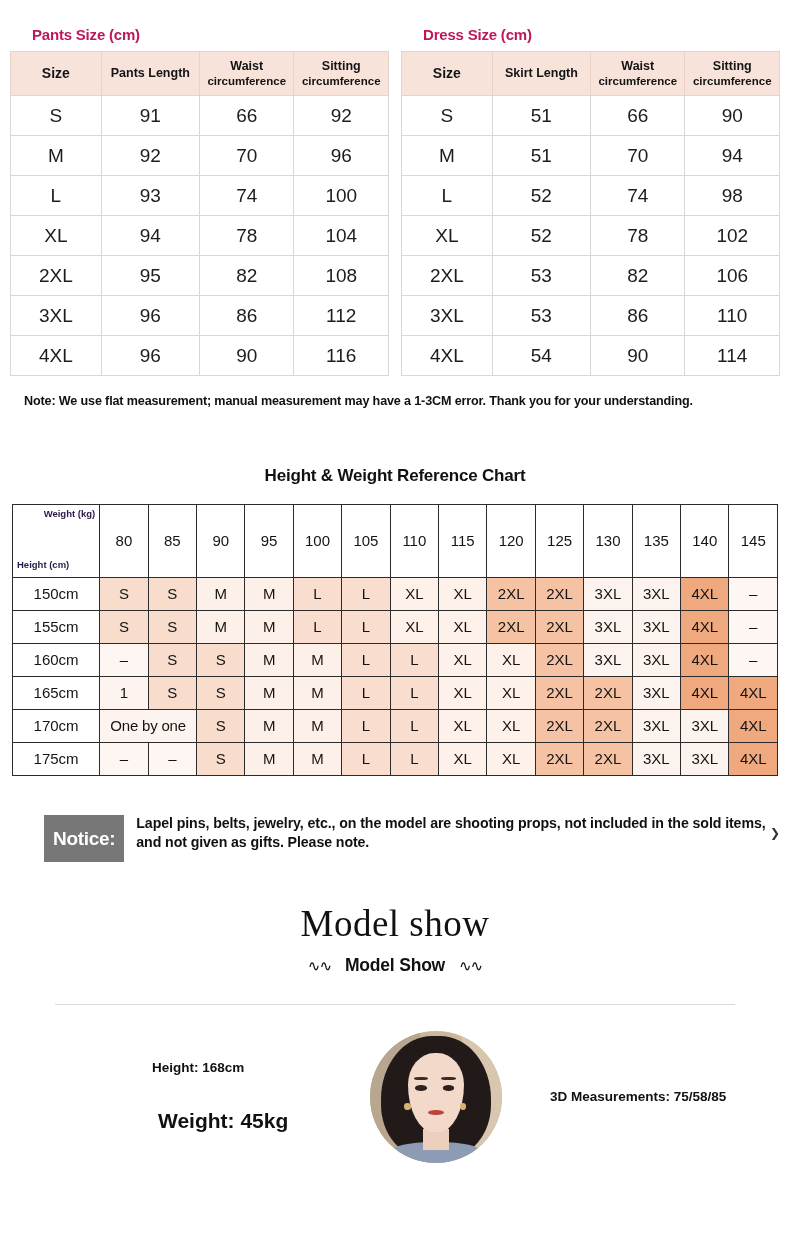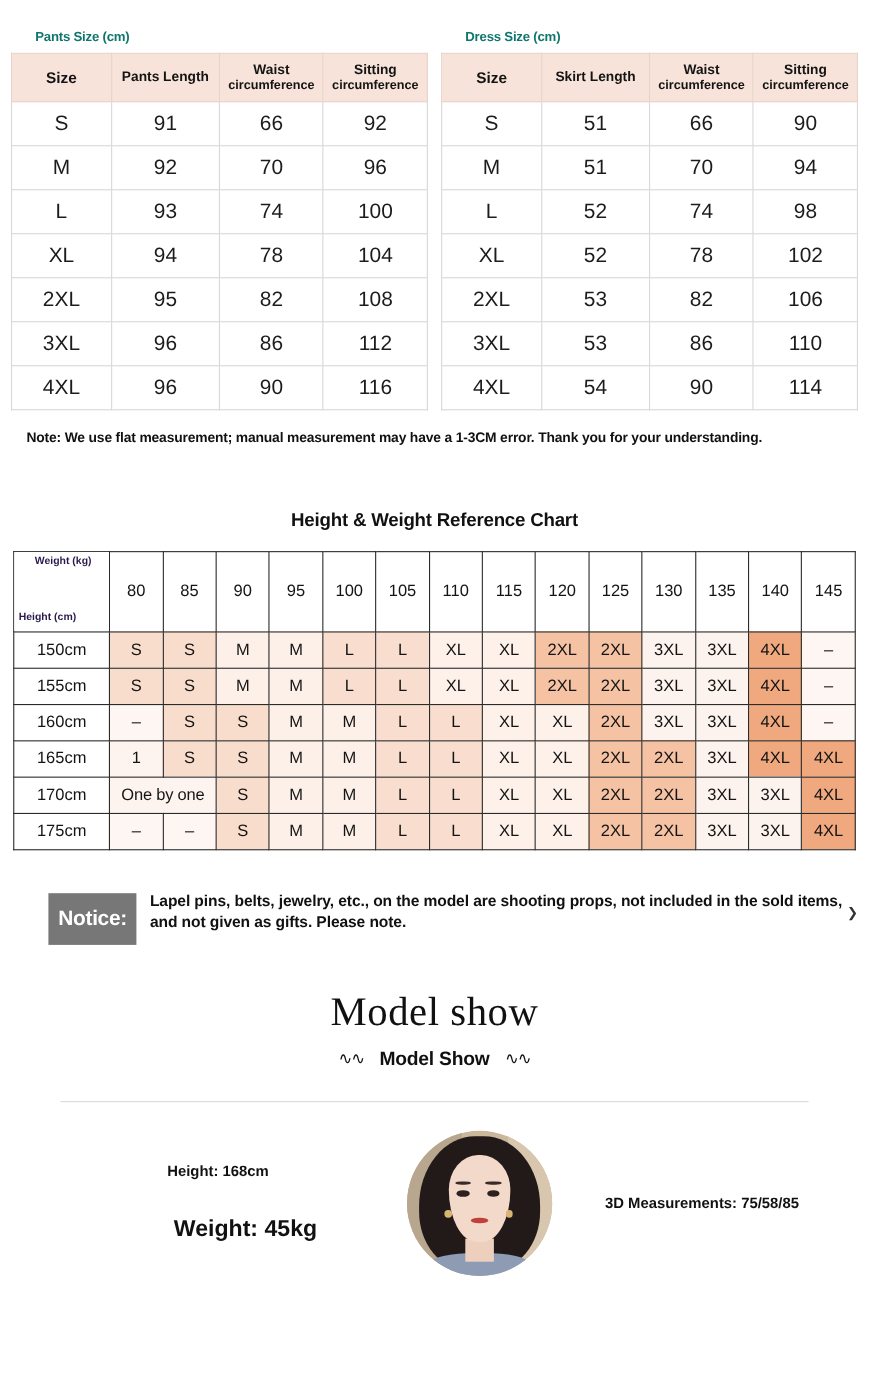--- a/index.html
+++ b/index.html
@@ -21,23 +21,23 @@
     display: flex;
     gap: 12px;
     padding: 26px 10px 0 10px;
     box-sizing: border-box;
   }
   .size-block {
     flex: 1 1 0;
     min-width: 0;
   }
   .size-caption {
-    font-size: 12px;
-    font-weight: bold;
-    color: #0f766e;
+    font-size: 15px;
+    font-weight: bold;
+    color: #be185d;
     letter-spacing: -0.2px;
     padding: 0 0 8px 22px;
     white-space: nowrap;
   }
   table.size-table {
     width: 100%;
     border-collapse: collapse;
     table-layout: fixed;
     border: 1px solid #cfcfcf;
   }
@@ -118,21 +118,21 @@
     position: relative;
     height: 72px !important;
     background:
       linear-gradient(to bottom right,
         transparent calc(50% - 0.8px), #9a9a9a calc(50% - 0.8px),
         #9a9a9a calc(50% + 0.8px), transparent calc(50% + 0.8px));
     background-color: #fff;
   }
   .hw-corner .wt {
     position: absolute;
-    top: 4px; right: 16px;
+    top: 4px; right: 4px;
     font-size: 9.5px;
     font-weight: bold;
     color: #2a1a4a;
     line-height: 1;
   }
   .hw-corner .ht {
     position: absolute;
     bottom: 7px; left: 4px;
     font-size: 9.5px;
     font-weight: bold;

